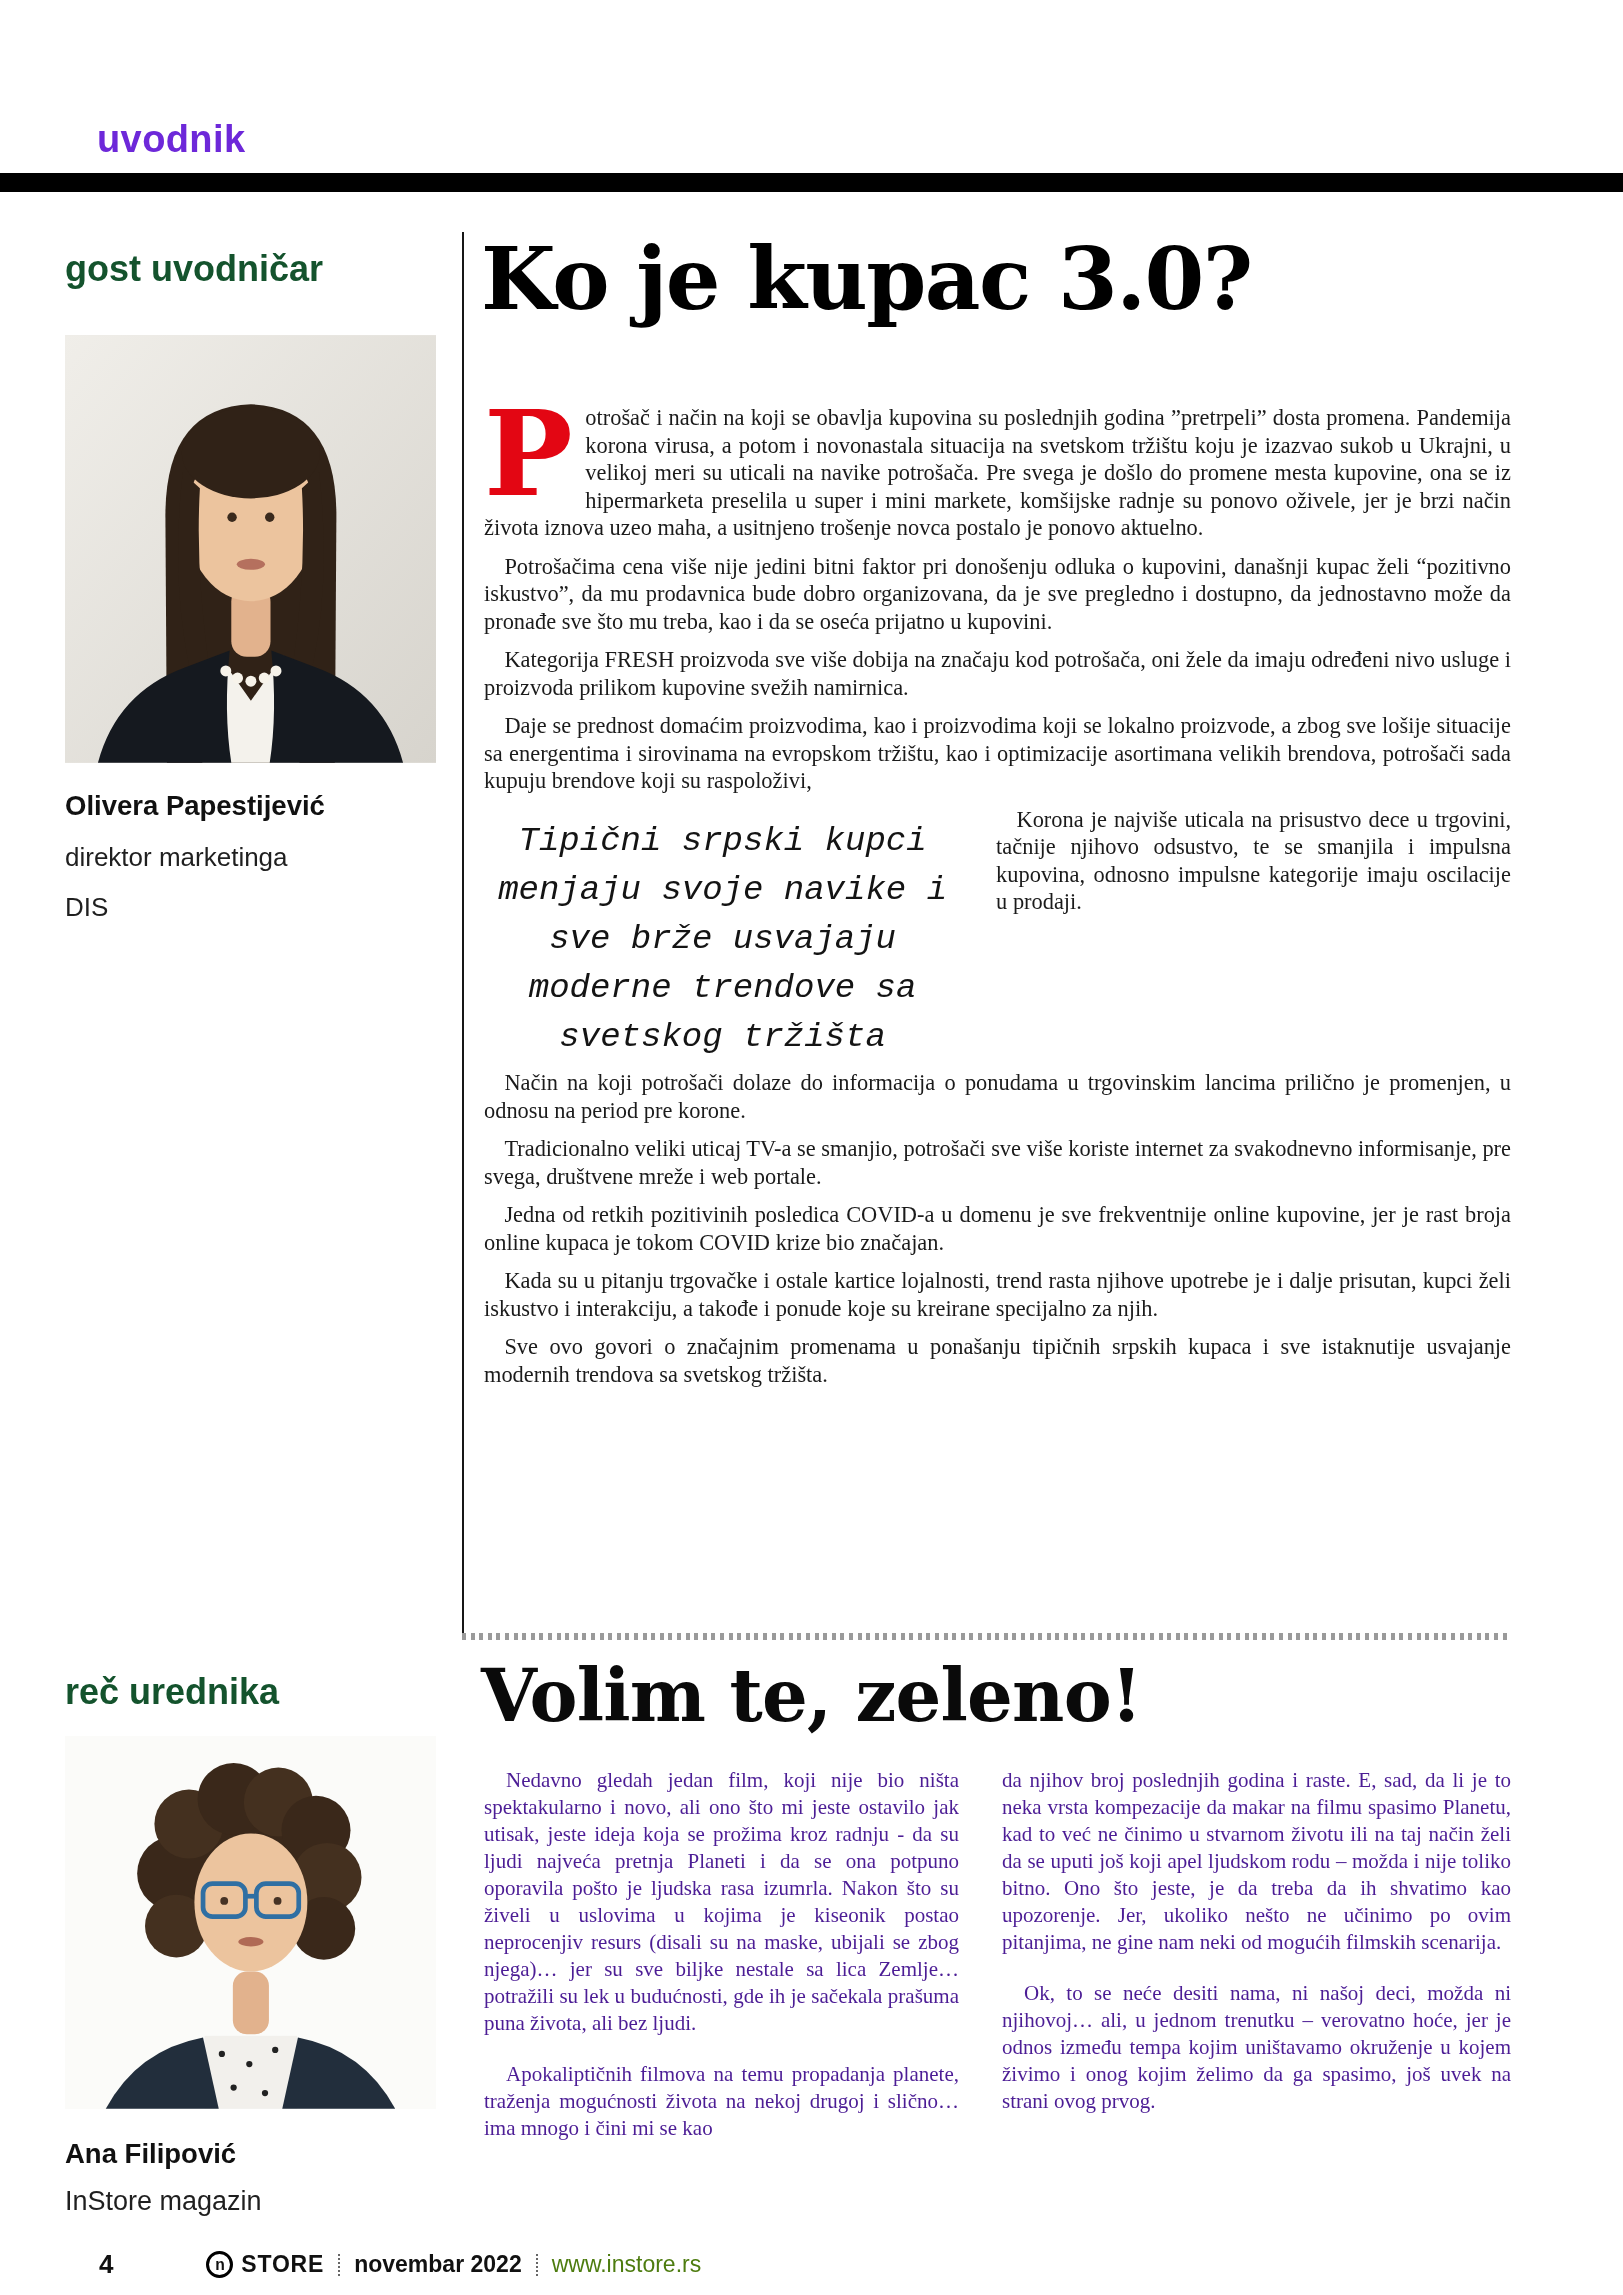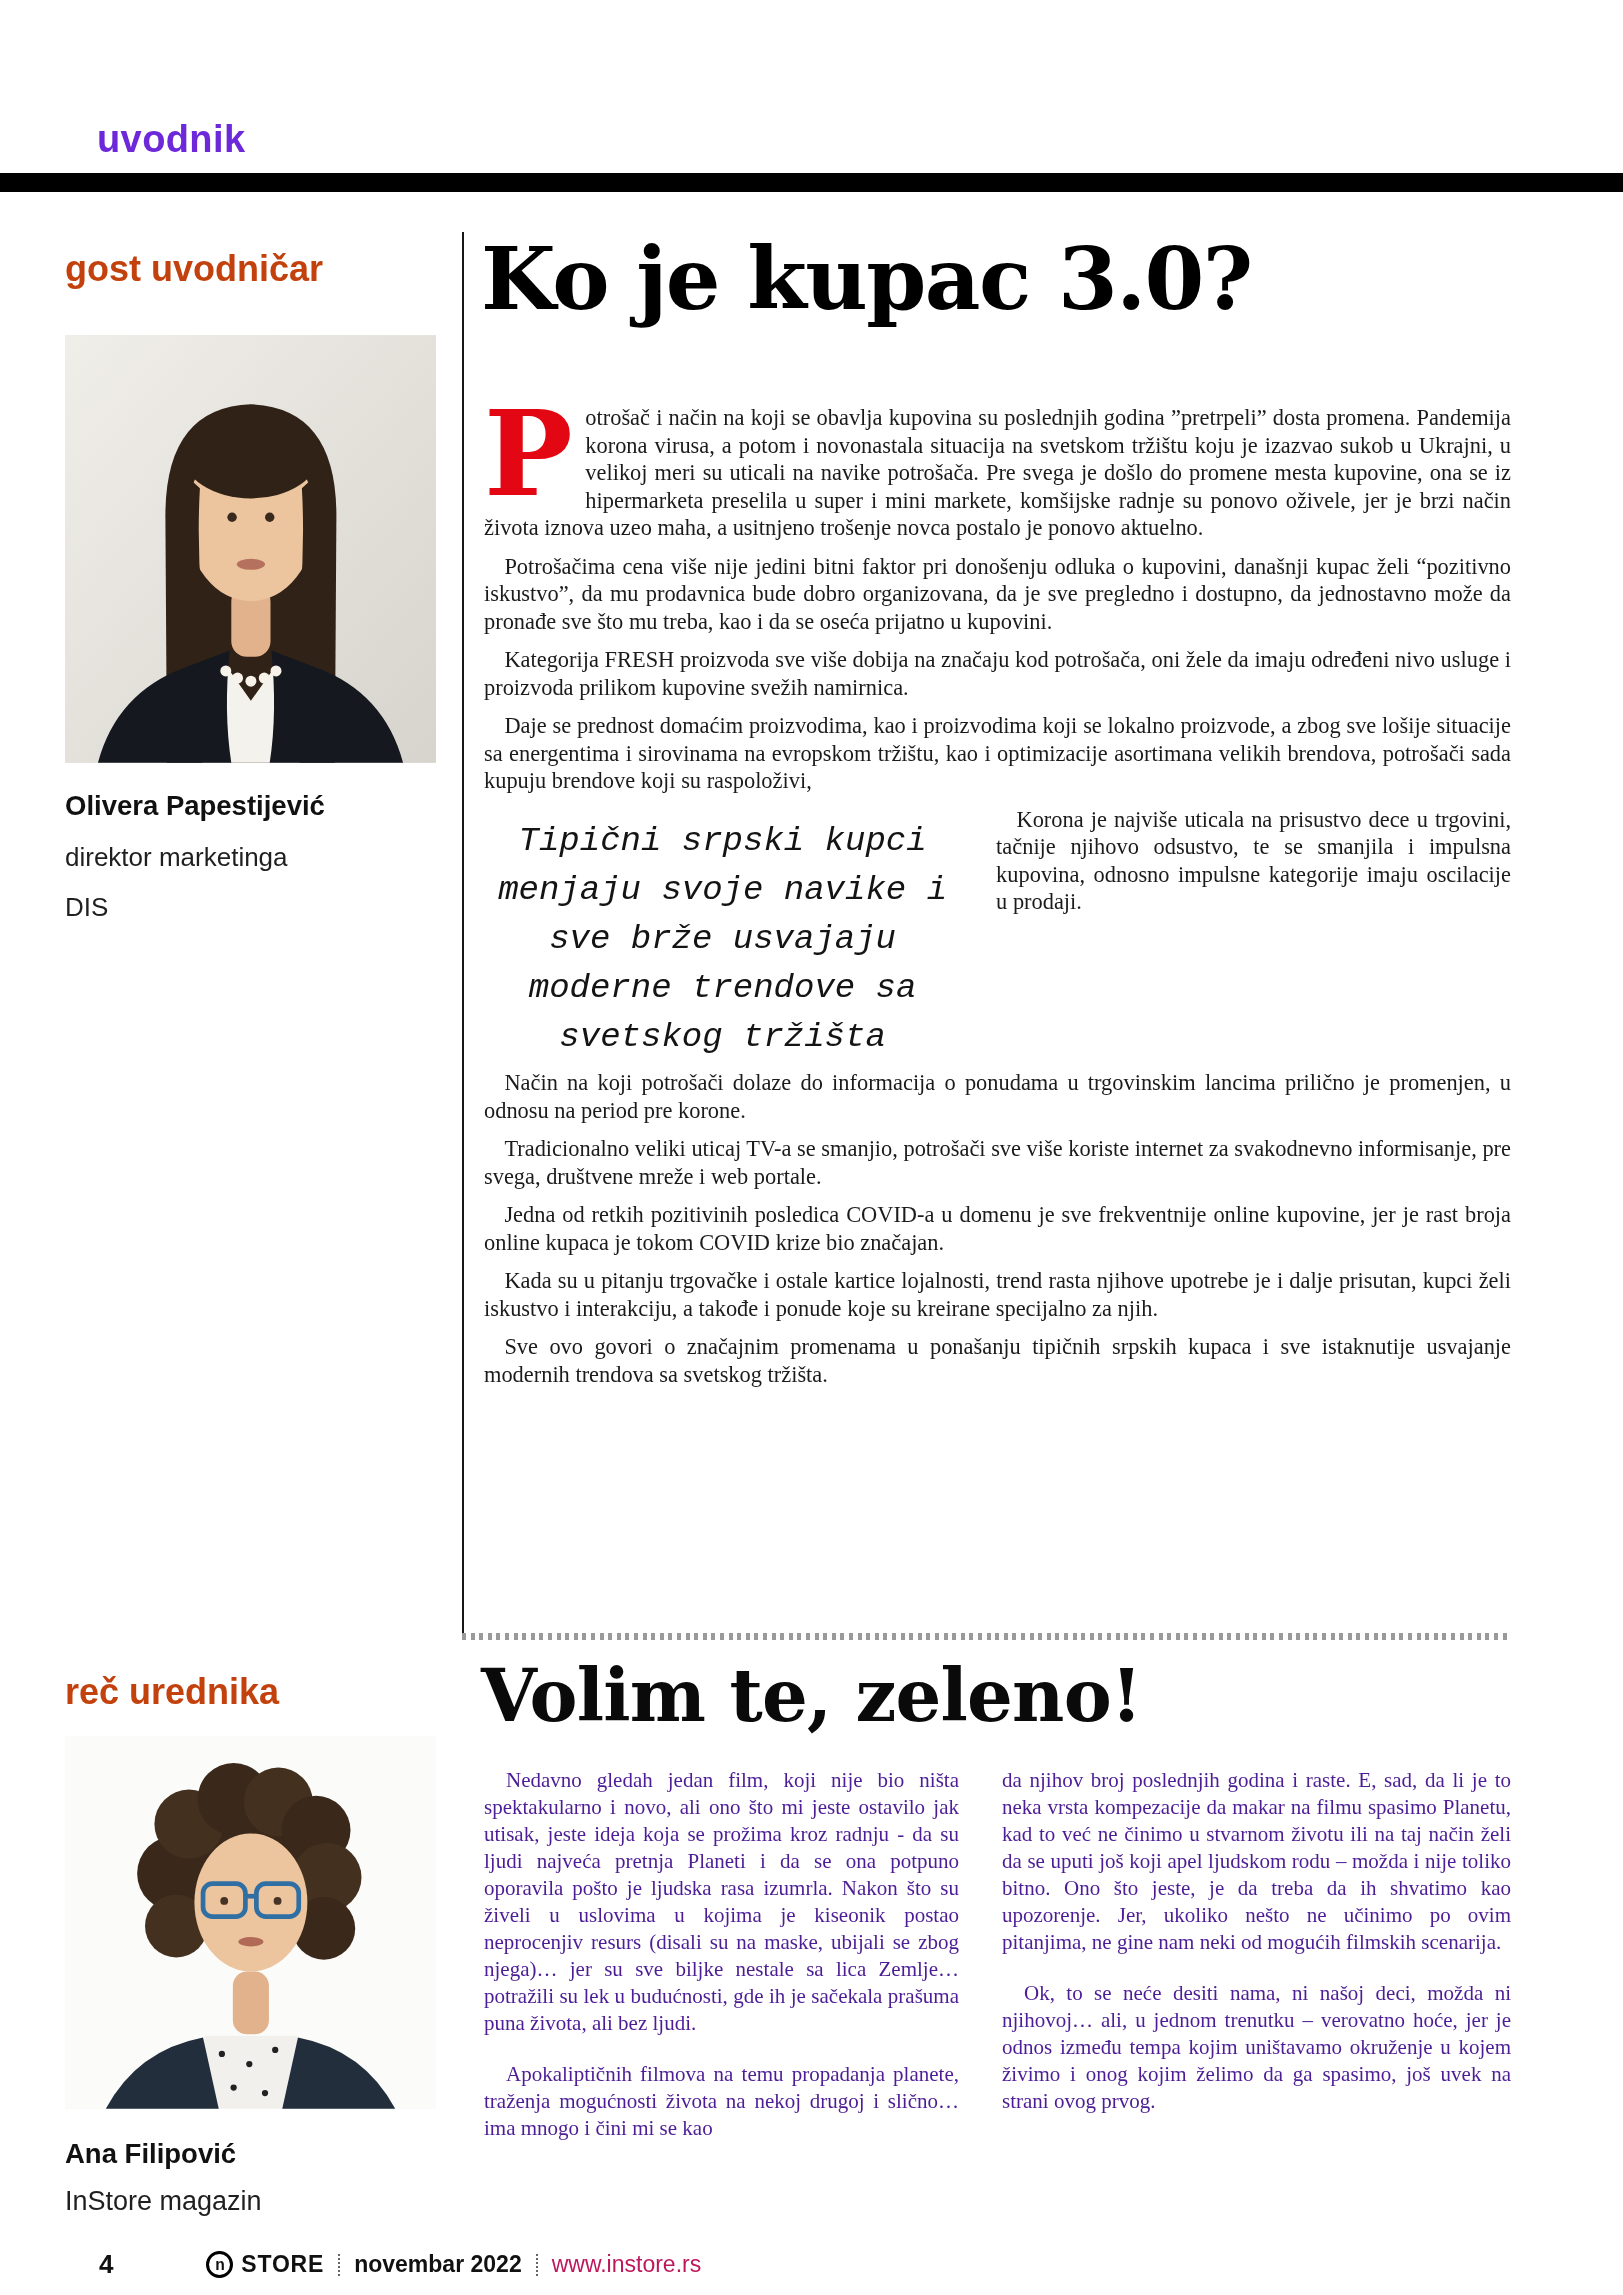--- a/index.html
+++ b/index.html
@@ -14,21 +14,21 @@
     position:absolute; left:97px; top:118px;
     font-family:"Liberation Sans", sans-serif; font-weight:bold;
     font-size:38px; color:#6d28d9; letter-spacing:0.4px;
   }
   .header-rule { position:absolute; left:0; top:173px; width:1623px; height:19px; background:#000; }
 
   
   .section-label {
     position:absolute; left:65px;
     font-family:"Liberation Sans", sans-serif; font-weight:bold;
-    font-size:36px; color:#c2410c;
+    font-size:36px; color:#14532d;
   }
   .label-guest { top:248px; }
   .label-editor { top:1671px; }
   .photo { position:absolute; left:65px; overflow:hidden; background:#eceae6; }
   .photo1 { top:335px; width:371px; height:428px; }
   .photo2 { top:1736px; width:371px; height:373px; background:#fbfbf9; }
   .photo svg { display:block; width:100%; height:100%; }
   .caption-name {
     position:absolute; left:65px;
     font-family:"Liberation Sans", sans-serif; font-weight:bold;
@@ -93,21 +93,21 @@
   }
   .page-num { font-weight:bold; font-size:26px; margin-right:93px; }
   .logo-circle {
     width:27px; height:27px; border:3.1px solid #000; border-radius:50%;
     display:flex; align-items:center; justify-content:center;
     font-weight:bold; font-size:15.7px; margin-right:7.9px;
   }
   .brand { font-weight:bold; letter-spacing:0.8px; }
   .fsep { border-left:2.4px dotted #666; height:22px; margin:0 14px; }
   .fdate { font-weight:bold; }
-  .furl { color:#be185d; }
+  .furl { color:#4d7c0f; }
 </style>
 </head>
 <body>
 
 <div class="page">
 
   <div class="kicker">uvodnik</div>
   <div class="header-rule"></div>
 
   <div class="section-label label-guest">gost uvodničar</div>

